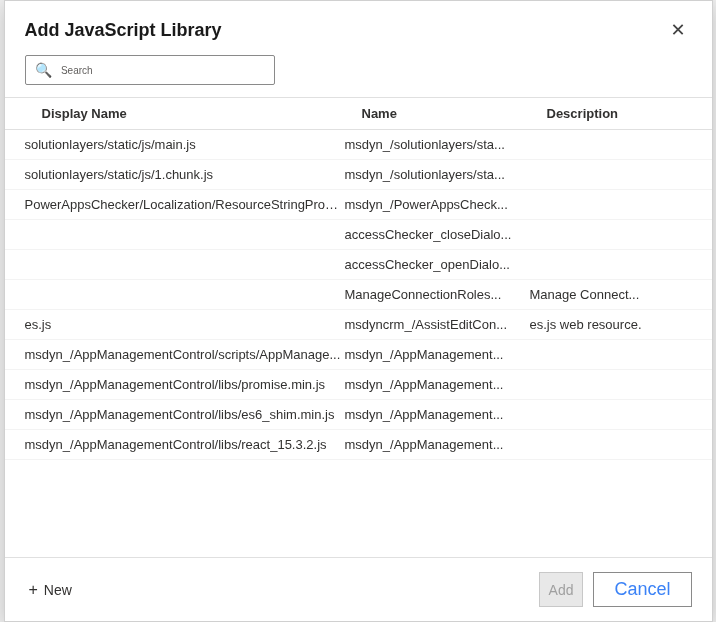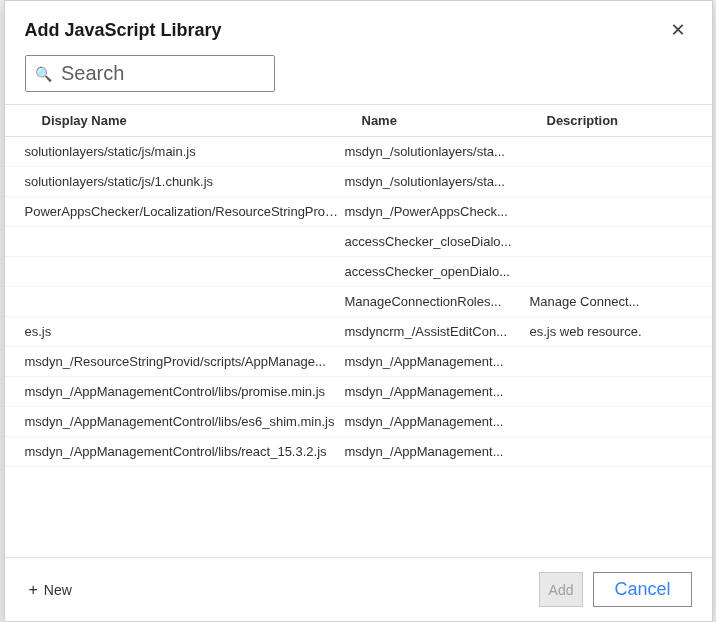--- a/index.html
+++ b/index.html
@@ -68,21 +68,21 @@
 
     .search-icon {
       color: #605e5c;
       margin-right: 8px;
       font-size: 14px;
     }
 
     .search-input {
       border: none;
       outline: none;
-      font-size: 20px;
+      font-size: 10px;
       color: #000000;
       width: 100%;
     }
 
     .search-input::placeholder {
       color: #605e5c;
     }
 
     .table-container {
       flex: 1;
@@ -268,21 +268,21 @@
           <div class="cell cell-display"></div>
           <div class="cell cell-name">ManageConnectionRoles...</div>
           <div class="cell cell-desc">Manage Connect...</div>
         </div>
         <div class="table-row">
           <div class="cell cell-display">es.js</div>
           <div class="cell cell-name">msdyncrm_/AssistEditCon...</div>
           <div class="cell cell-desc">es.js web resource.</div>
         </div>
         <div class="table-row">
-          <div class="cell cell-display">msdyn_/ResourceStringProvid/scripts/AppManage...</div>
+          <div class="cell cell-display">msdyn_/AppManagementControl/scripts/AppManage...</div>
           <div class="cell cell-name">msdyn_/AppManagement...</div>
           <div class="cell cell-desc"></div>
         </div>
         <div class="table-row">
           <div class="cell cell-display">msdyn_/AppManagementControl/libs/promise.min.js</div>
           <div class="cell cell-name">msdyn_/AppManagement...</div>
           <div class="cell cell-desc"></div>
         </div>
         <div class="table-row">
           <div class="cell cell-display">msdyn_/AppManagementControl/libs/es6_shim.min.js</div>

